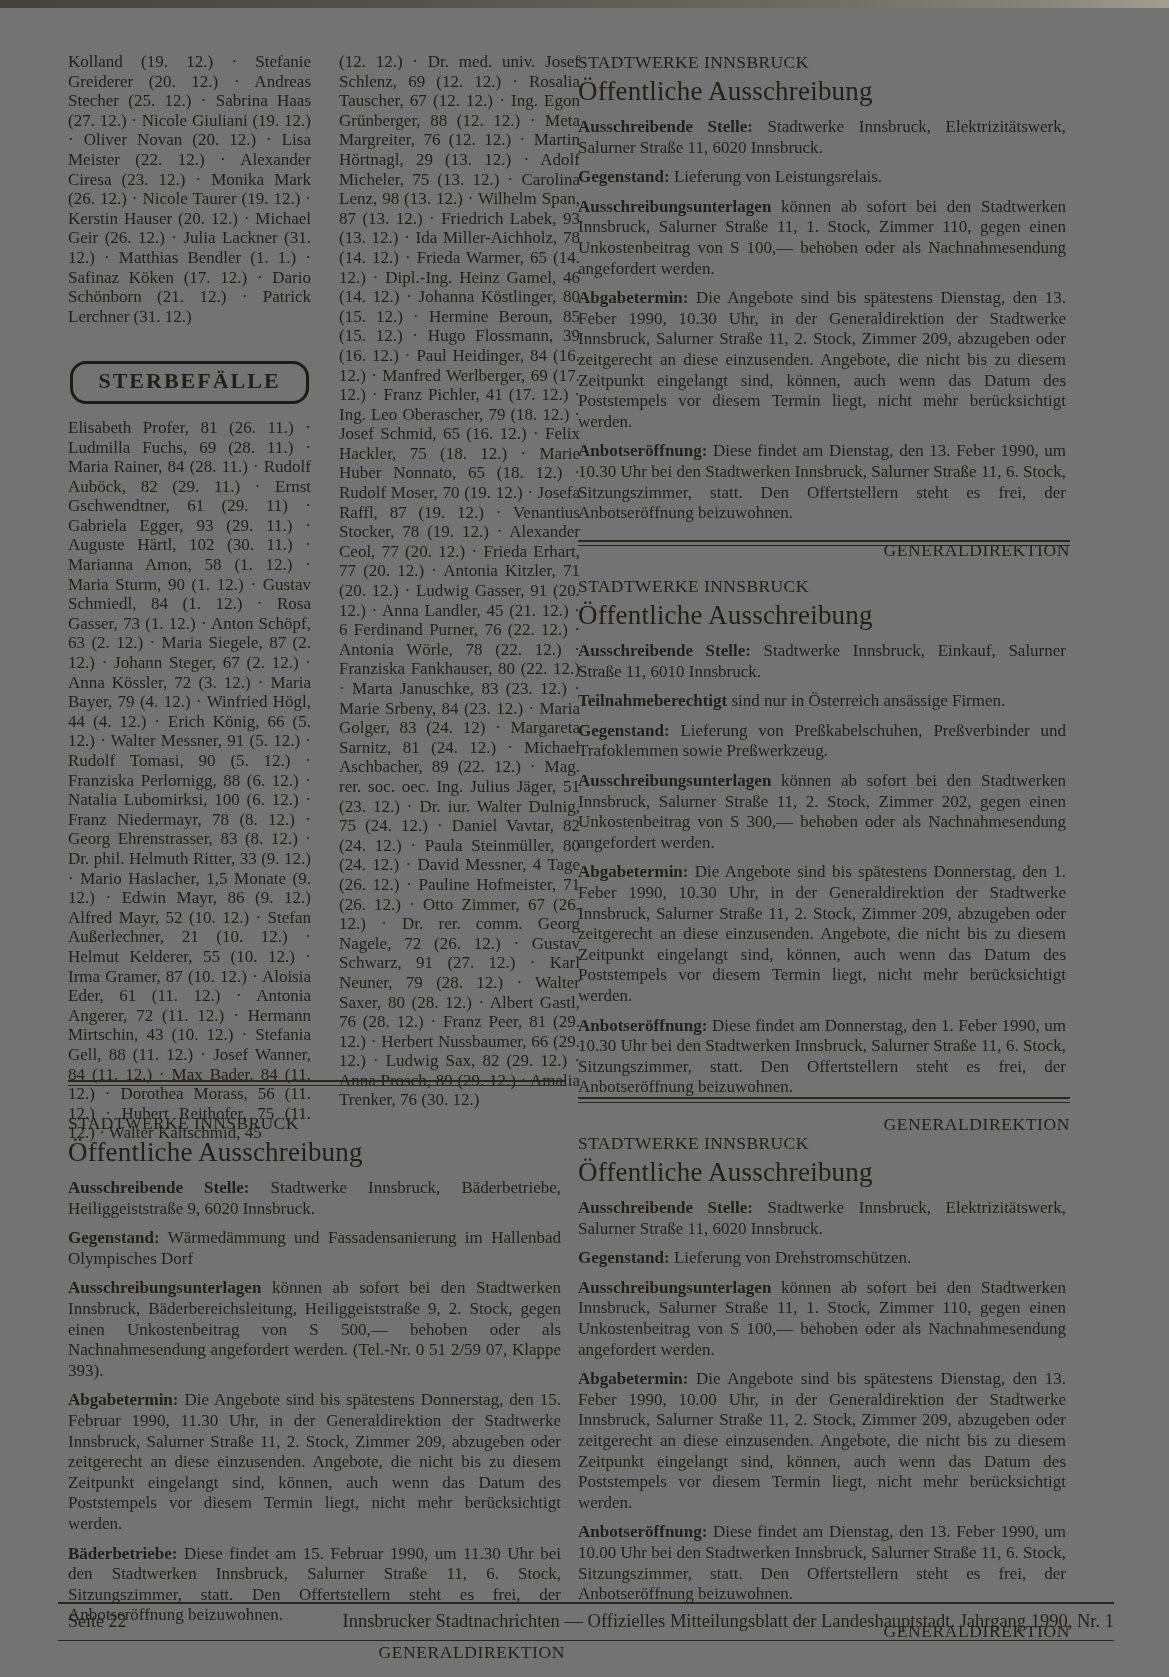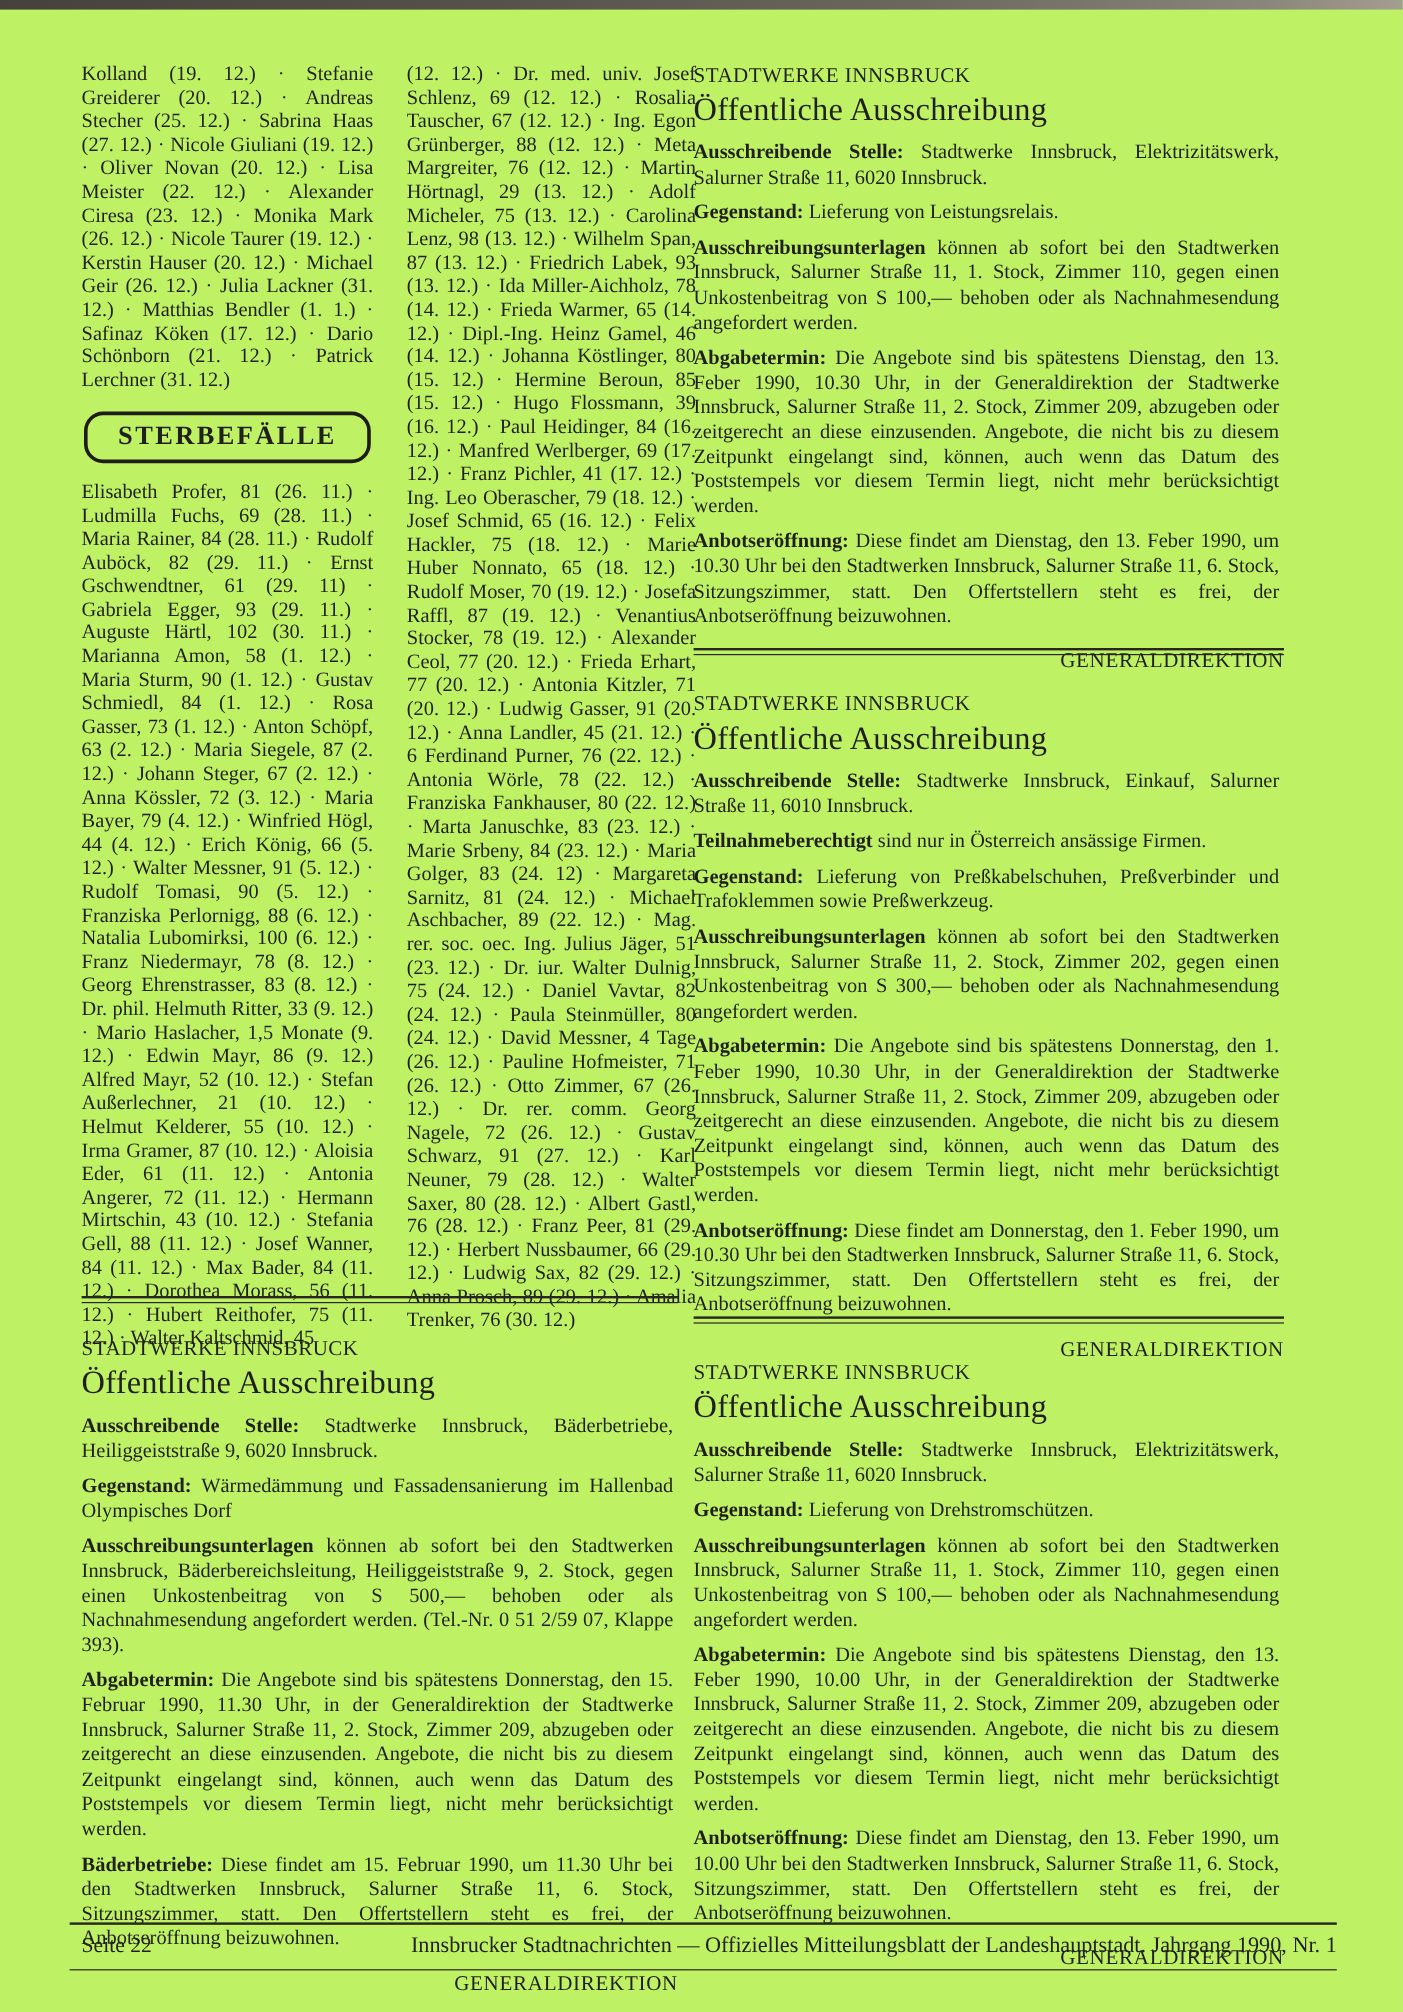--- a/index.html
+++ b/index.html
@@ -1,35 +1,35 @@
 <!DOCTYPE html>
 <html lang="de"><head>
 <meta charset="utf-8">
 <style>
   html,body{margin:0;padding:0;}
   body{background:#d8d4c6;}
   .page{
     position:relative;
     width:1169px;height:1677px;
     margin:0 auto;
-    background:#bef264;
+    background:#737373;
     font-family:"Liberation Serif","DejaVu Serif",serif;
     color:#201f1a;
     overflow:hidden;
   }
   .scan-edge{
     position:absolute;top:0;left:0;width:100%;height:8px;
     background:linear-gradient(90deg,#45423b 0%,#55524a 35%,#6b675c 65%,#8a857a 90%,#a49e90 100%);
   }
   .col{position:absolute;text-align:justify;font-size:17px;line-height:19.6px;}
   .col p{margin:0;}
   #col1{left:68px;top:52px;width:243px;}
   #col2{left:339px;top:52px;width:241px;}
   .deaths-box{
-    margin:17px 2px 14px 2px;
+    margin:35px 2px 14px 2px;
     border:3.5px solid #1d1c18;
     border-radius:16px;
     text-align:center;
     padding:7px 0 8px 0;
   }
   .deaths-box span{
     font-weight:bold;font-size:22px;letter-spacing:2px;
   }
   .announce{position:absolute;text-align:justify;}
   #annA{left:578px;top:52px;width:492px;}

